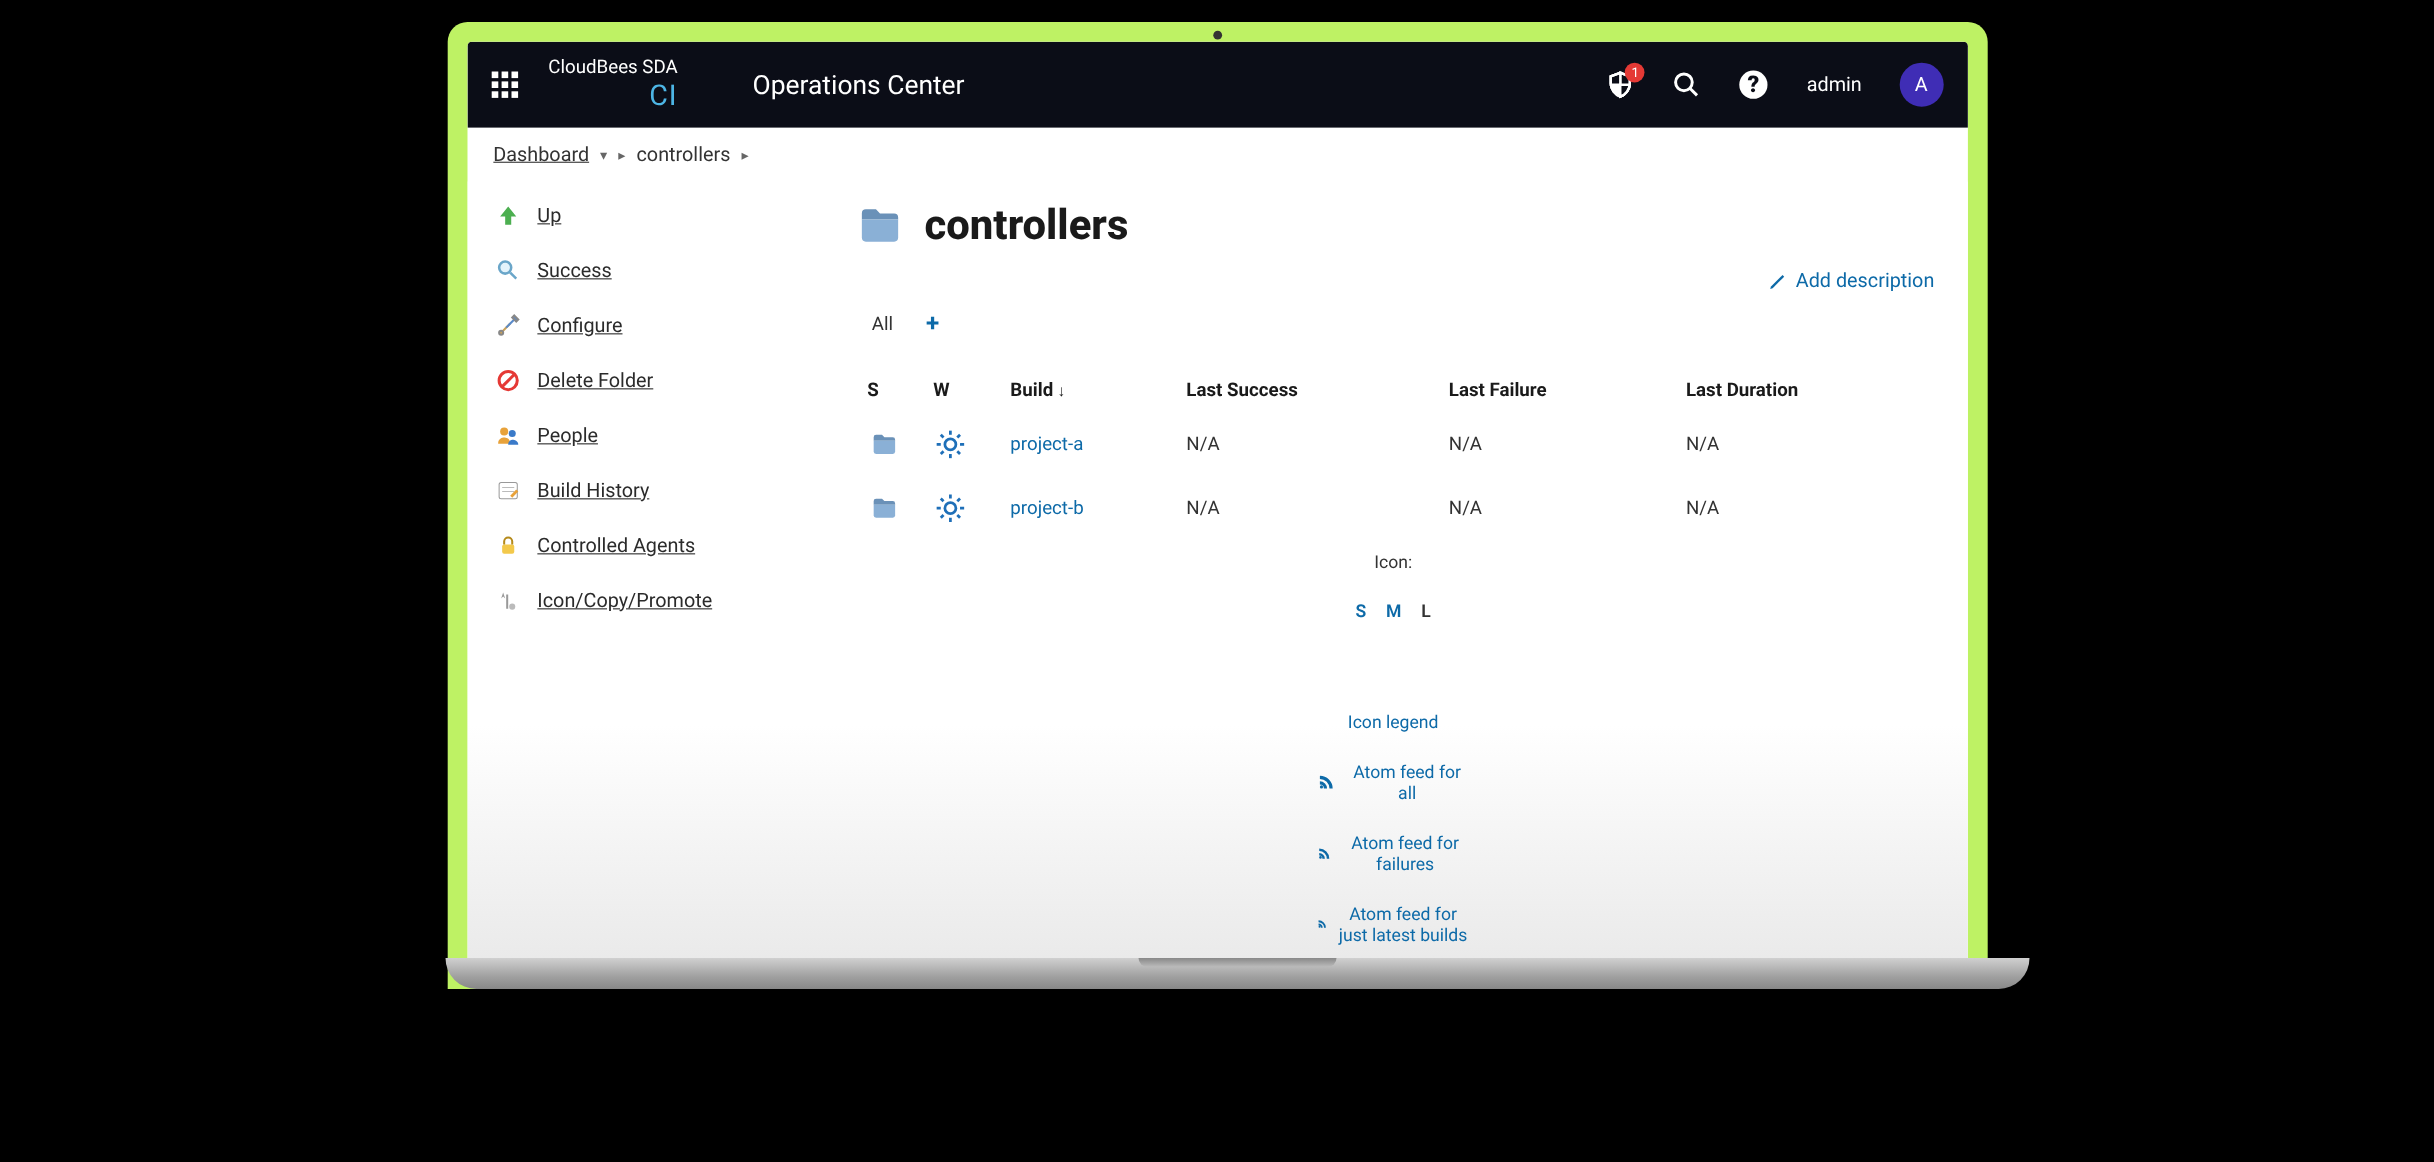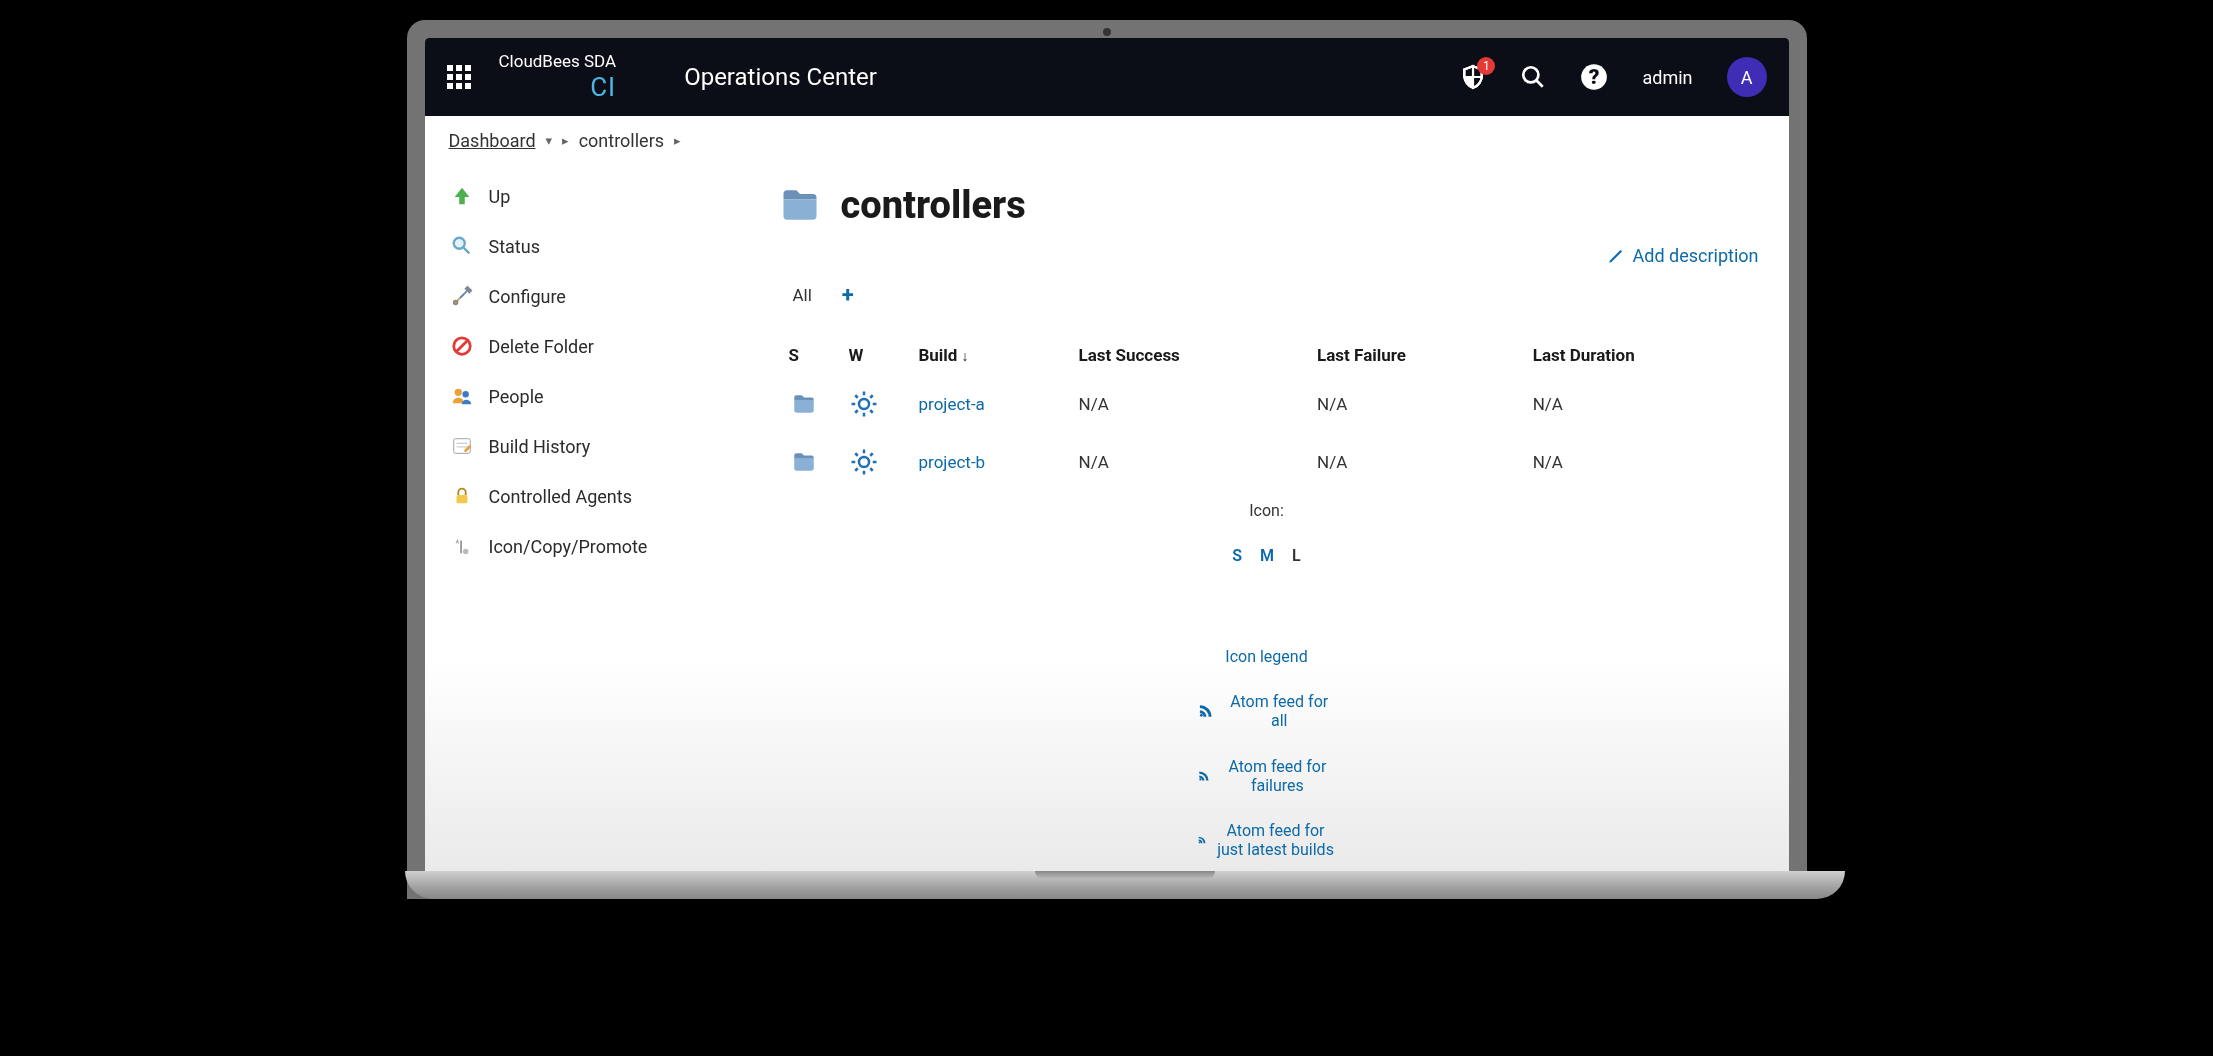--- a/index.html
+++ b/index.html
@@ -1,18 +1,18 @@
 <!DOCTYPE html>
 <html><head>
 <meta charset="utf-8">
 <style>
   * { box-sizing: border-box; margin: 0; padding: 0; font-family: -apple-system, BlinkMacSystemFont, "Segoe UI", Roboto, Helvetica, Arial, sans-serif; }
   body { background: #000; display: flex; align-items: flex-start; justify-content: center; min-height: 100vh; padding: 20px; }
   
-  .laptop-frame { width: 1400px; background: #737373; border-radius: 18px 18px 0 0; padding: 18px 18px 0 18px; position: relative; }
+  .laptop-frame { width: 1400px; background: #bef264; border-radius: 18px 18px 0 0; padding: 18px 18px 0 18px; position: relative; }
   .camera { position: absolute; top: 8px; left: 50%; transform: translateX(-50%); width: 8px; height: 8px; border-radius: 50%; background: #333; }
   .screen { background: #fff; border-radius: 4px 4px 0 0; overflow: hidden; min-height: 620px; display: flex; flex-direction: column; }
   .laptop-base { width: 1440px; margin-left: -20px; height: 28px; background: linear-gradient(to bottom, #d0d0d0, #a0a0a0 60%, #888); border-radius: 0 0 28px 28px; position: relative; }
   .laptop-notch { position: absolute; top: 0; left: 50%; transform: translateX(-50%); width: 180px; height: 8px; background: linear-gradient(to bottom, #888, #bbb); border-radius: 0 0 10px 10px; }
 
   
   .topbar { background: #0b0d17; color: #fff; display: flex; align-items: center; padding: 10px 22px; gap: 28px; height: 78px; }
   .apps-grid { display: grid; grid-template-columns: repeat(3, 6px); grid-template-rows: repeat(3, 6px); gap: 3px; cursor: pointer; }
   .apps-grid span { background: #fff; width: 6px; height: 6px; }
   .brand { display: flex; flex-direction: column; line-height: 1.2; }
@@ -28,21 +28,21 @@
 
   
   .breadcrumb { display: flex; align-items: center; gap: 10px; padding: 14px 24px; font-size: 18px; color: #333; }
   .breadcrumb a { color: #333; font-weight: 400; text-decoration: underline; cursor: pointer; }
   .breadcrumb .chev { color: #666; font-size: 13px; }
   .breadcrumb .plain { color: #333; }
 
   
   .body-row { display: flex; flex: 1; background: linear-gradient(to bottom, #fff 70%, #eaeaea); }
   .sidebar { width: 340px; padding: 6px 0; }
-  .side-item { display: flex; align-items: center; gap: 14px; padding: 12px 24px; font-size: 18px; color: #2b2b2b; cursor: pointer; }
+  .side-item { display: flex; align-items: center; gap: 14px; padding: 12px 24px; font-size: 18px; color: #2b2b2b; cursor: pointer; text-decoration: underline; }
   .side-icon { width: 26px; height: 26px; display: flex; align-items: center; justify-content: center; }
 
   .main { flex: 1; padding: 18px 30px 12px 10px; }
   .folder-heading { display: flex; align-items: center; gap: 16px; margin-bottom: 18px; }
   .folder-heading h1 { font-size: 38px; font-weight: 800; color: #1a1a1a; }
   .add-desc-row { display: flex; justify-content: flex-end; margin-bottom: 14px; }
   .add-desc { color: #0d6aa8; display: flex; align-items: center; gap: 8px; font-size: 18px; cursor: pointer; }
   .tabs-row { display: flex; align-items: center; gap: 30px; padding: 0 8px 28px 18px; font-size: 17px; color: #333; margin-top: 16px; }
   .tab-add { color: #0d6aa8; font-size: 22px; font-weight: 700; cursor: pointer; }
 
@@ -137,21 +137,21 @@
             </span>
           <span>Up</span>
         </div>
         <div class="side-item">
           <span class="side-icon">
               <svg width="22" height="22" viewBox="0 0 24 24" fill="none" stroke="#6aa6c9" stroke-width="2.5">
                 <circle cx="9" cy="9" r="6" fill="#e3f3fb"></circle>
                 <line x1="20" y1="20" x2="14" y2="14"></line>
               </svg>
             </span>
-          <span>Status</span>
+          <span>Success</span>
         </div>
         <div class="side-item">
           <span class="side-icon">
               <svg width="22" height="22" viewBox="0 0 24 24" stroke="#888" stroke-width="2" fill="none">
                 <path d="M4 20 L14 10" stroke="#c9a15a"></path>
                 <path d="M20 4 L10 14" stroke="#5a8ac9"></path>
                 <circle cx="5" cy="19" r="2" fill="#c9a15a"></circle>
                 <path d="M18 2 L22 6 L20 8 L16 4 Z" fill="#5a8ac9"></path>
               </svg>
             </span>

